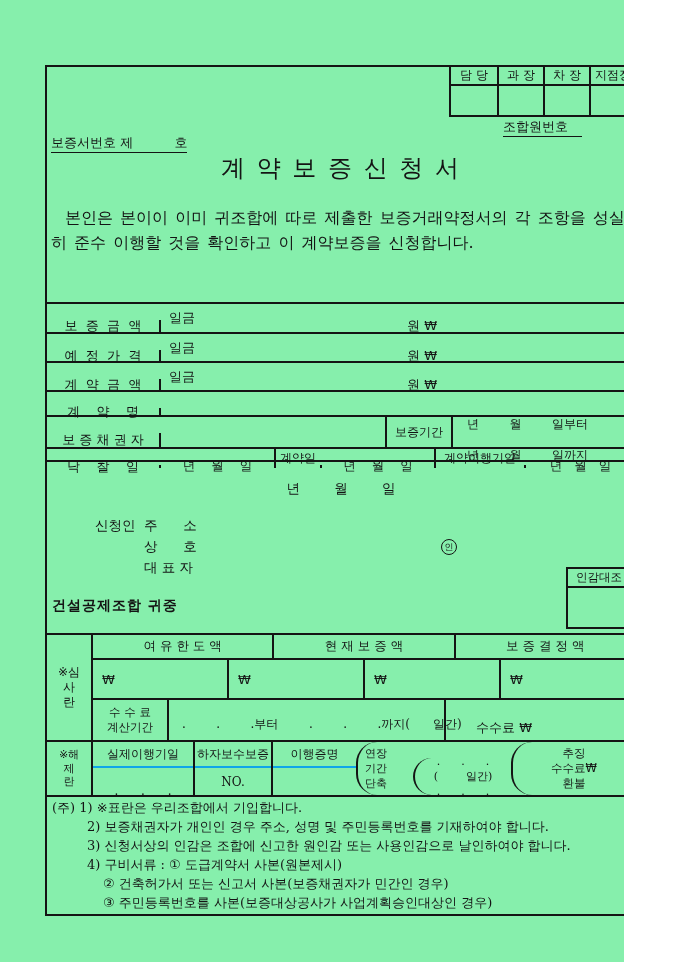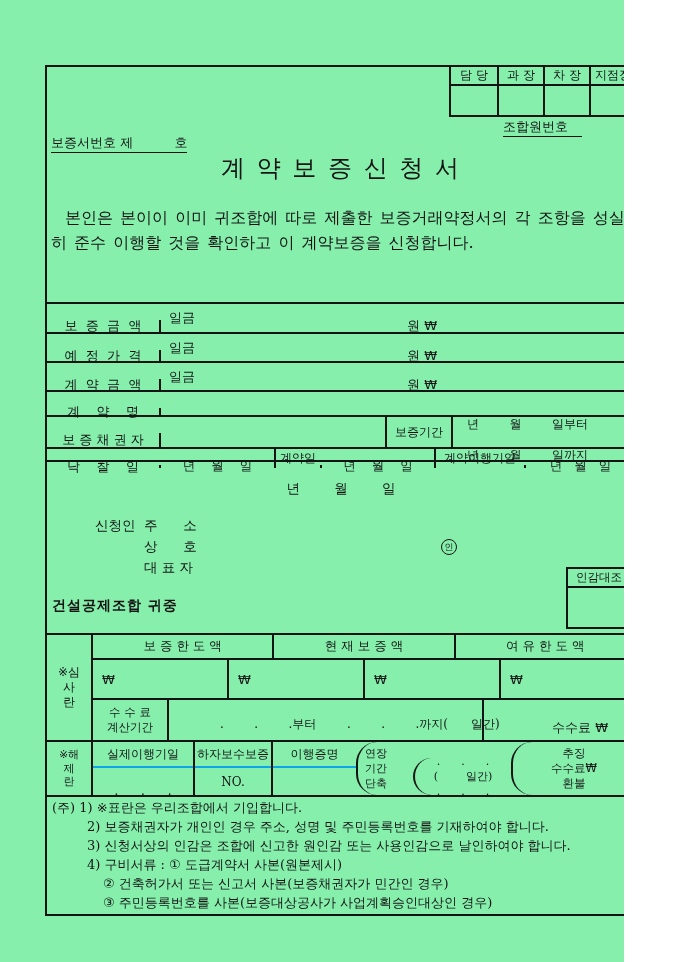--- a/index.html
+++ b/index.html
@@ -45,21 +45,21 @@
   
   .t2{position:absolute;left:0;top:566px;width:588px;height:109px;border-top:2px solid #141414;border-bottom:2px solid #141414;display:flex;}
   .side{width:46px;border-right:2px solid #141414;display:flex;flex-direction:column;align-items:center;justify-content:center;font-size:12px;line-height:15px;flex:0 0 auto;}
   .t2main{flex:1;display:flex;flex-direction:column;}
   .t2hdr{height:25px;border-bottom:2px solid #141414;display:flex;flex:0 0 auto;}
   .t2hdr>div{flex:1;display:flex;align-items:center;justify-content:center;font-size:12.5px;}
   .t2hdr>div+div{border-left:2px solid #141414;}
   .t2val{height:40px;border-bottom:2px solid #141414;display:flex;flex:0 0 auto;}
   .t2val>div{flex:1;display:flex;align-items:center;padding-left:9px;font-size:13px;}
   .t2val>div+div{border-left:2px solid #141414;}
-  .t2fee{flex:1;display:flex;gap:38px;}
+  .t2fee{flex:1;display:flex;}
   .feelbl{width:76px;border-right:2px solid #141414;display:flex;flex-direction:column;align-items:center;justify-content:center;font-size:11.5px;line-height:15px;flex:0 0 auto;}
   .feedates{width:277px;border-right:2px solid #141414;display:flex;flex-direction:row;justify-content:center;font-size:12px;line-height:17px;flex:0 0 auto;}
   .feeamt{flex:1;display:flex;align-items:center;padding-left:30px;font-size:13px;}
 
   
   .t3{position:absolute;left:0;top:675px;width:588px;height:55px;border-bottom:2px solid #141414;display:flex;}
   .t3 .side{width:46px;font-size:11px;line-height:13.5px;}
   .t3col{display:flex;flex-direction:column;flex:0 0 auto;}
   .t3col .hd{height:26px;border-bottom:2px solid #0ea5e9;display:flex;align-items:center;justify-content:center;font-size:12px;flex:0 0 auto;}
   .t3col .vl{flex:1;display:flex;align-items:center;justify-content:center;font-size:12px;}
@@ -153,23 +153,23 @@
     <div class="recipient">건설공제조합 귀중</div>
 
     <div class="t2">
       <div class="side">
         <span>※심</span>
         <span>사</span>
         <span>란</span>
       </div>
       <div class="t2main">
         <div class="t2hdr">
-          <div>보 증 한 도 액</div>
+          <div>여 유 한 도 액</div>
           <div>현 재 보 증 액</div>
-          <div>여 유 한 도 액</div>
+          <div>보 증 결 정 액</div>
         </div>
         <div class="t2val">
           <div>₩</div>
           <div>₩</div>
           <div>₩</div>
           <div>₩</div>
         </div>
         <div class="t2fee">
           <div class="feelbl">
             <span>수 수 료</span>

